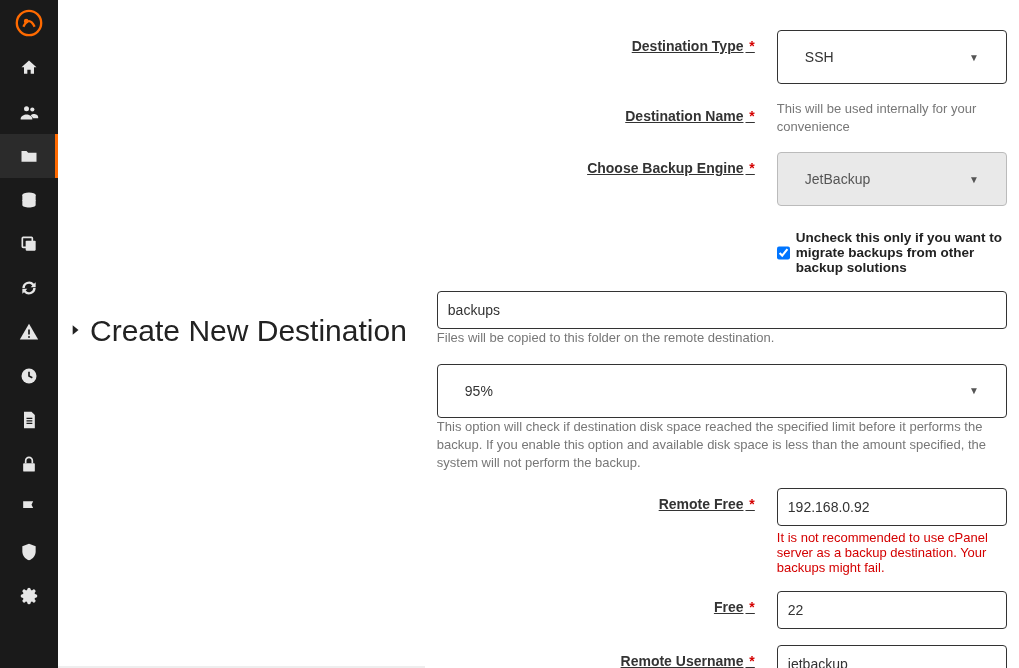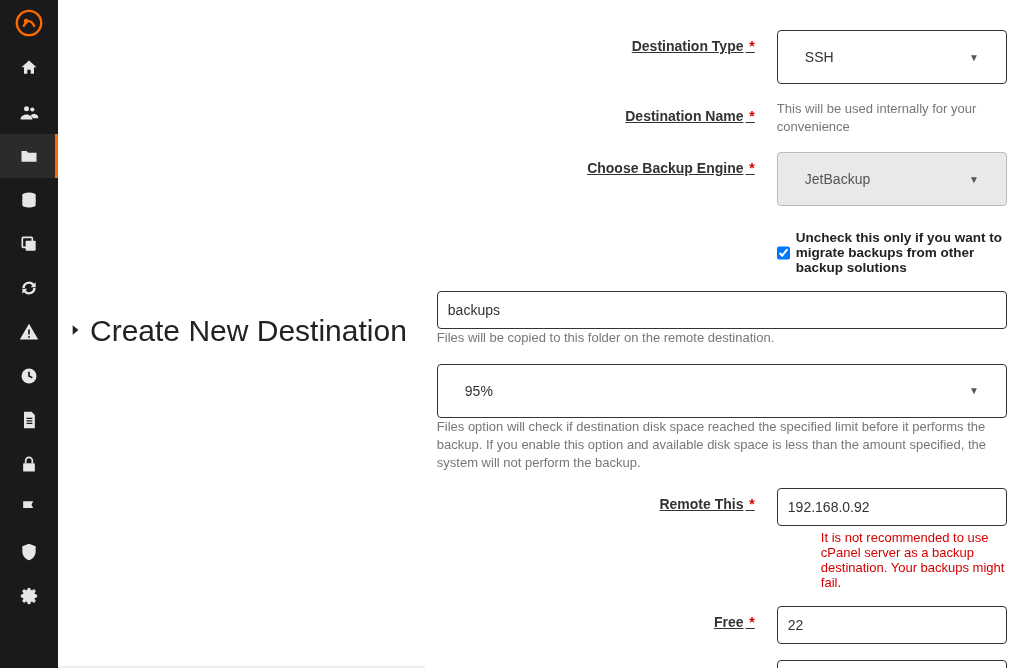--- a/index.html
+++ b/index.html
@@ -34,21 +34,21 @@
   }
 
   .select {
     width: 100%; height: 54px; border: 1px solid #333; border-radius: 4px; padding: 0 27px; font-size: 14px; color: #333; background: #fff;
     display: flex; align-items: center; justify-content: space-between; cursor: pointer; gap: 48px;
   }
   .select.disabled { background: #e9e9e9; color: #555; border-color: #bbb; }
   .select .sel-caret { font-size: 10px; color: #555; }
 
   .help-text { color: #777; font-size: 13px; margin-top: 0; line-height: 1.4; }
-  .warn-text { color: #d40000; font-size: 13px; margin-top: 4px; margin-left: 44px; }
+  .warn-text { color: #d40000; font-size: 13px; margin-top: 4px; }
 
   .checkbox-row { display: flex; align-items: center; margin-top: 24px; }
   .checkbox-row input { margin-right: 6px; width: 14px; height: 14px; }
   .checkbox-row label { font-weight: 700; font-size: 13.5px; color: #222; }
 </style>
 </head>
 <body>
 
 <div class="sidebar">
   <div class="sidebar-item logo">
@@ -193,27 +193,27 @@
         <div class="help-text">Files will be copied to this folder on the remote destination.</div>
       </div>
     </div>
 
     <div class="form-row">
       <div class="form-field">
         <div class="select">
           <span>95%</span>
           <span class="sel-caret">▼</span>
         </div>
-        <div class="help-text">Files option will check if destination disk space reached the specified limit before it performs the backup. If you enable this option and available disk space is less than the amount specified, the system will not perform the backup.</div>
-      </div>
-    </div>
-
-    <div class="form-row">
-      <div class="form-label">
-        <span>Remote This</span><span class="req"> *</span>
+        <div class="help-text">This option will check if destination disk space reached the specified limit before it performs the backup. If you enable this option and available disk space is less than the amount specified, the system will not perform the backup.</div>
+      </div>
+    </div>
+
+    <div class="form-row">
+      <div class="form-label">
+        <span>Remote Free</span><span class="req"> *</span>
       </div>
       <div class="form-field">
         <input type="text" value="192.168.0.92" style="">
         <div class="warn-text">It is not recommended to use cPanel server as a backup destination. Your backups might fail.</div>
       </div>
     </div>
 
     <div class="form-row">
       <div class="form-label">
         <span>Free</span><span class="req"> *</span>

